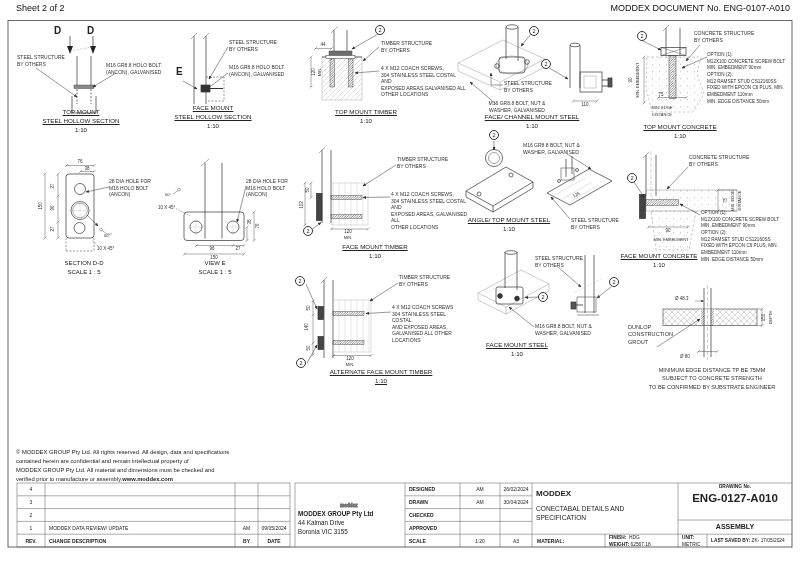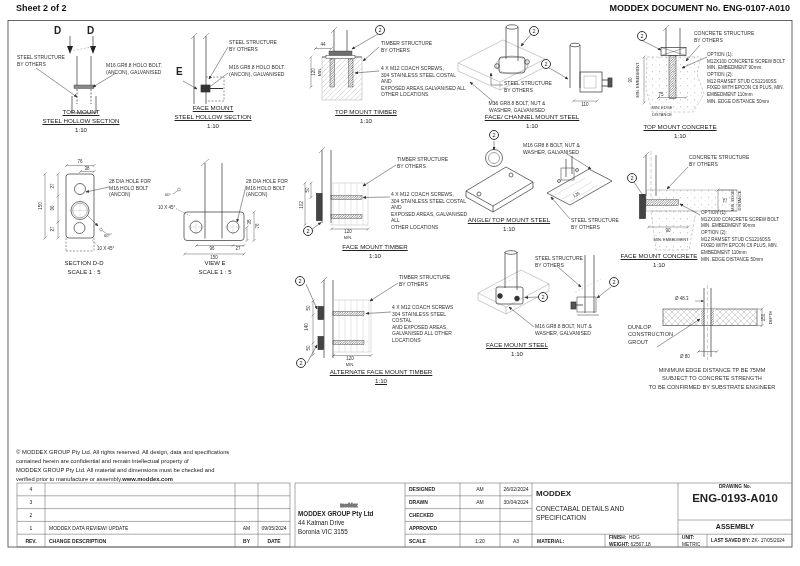--- a/index.html
+++ b/index.html
@@ -1,18 +1,18 @@
 <!DOCTYPE html>
 <html><head>
 <meta charset="utf-8">
 <style>
   *{margin:0;padding:0;box-sizing:border-box}
   html,body{width:800px;height:566px;background:#fff;overflow:hidden}
   body{font-family:"Liberation Sans",sans-serif;color:#222;position:relative}
-  .hdr{position:absolute;top:3px;font-size:9px;font-weight:700;color:#111}
+  .hdr{position:absolute;top:3px;font-size:9px;font-weight:400;color:#111}
   .lbl{position:absolute;font-size:5px;line-height:1.32;white-space:pre-line;color:#333}
   .lbl-s{position:absolute;font-size:4.6px;line-height:1.45;white-space:pre-line;color:#333}
   .dtitle{position:absolute;text-align:center;font-size:6.2px;line-height:1.45;color:#222}
   .dtitle .u{text-decoration:underline}
   .dtitle.sm{font-size:6px}
   .callout{position:absolute;width:10px;height:10px;border:0.8px solid #333;border-radius:50%;font-size:5.5px;display:flex;align-items:center;justify-content:center;background:#fff;color:#222;z-index:3}
   .secletter{position:absolute;font-size:10px;font-weight:600;color:#222}
   svg{position:absolute;left:0;top:0;z-index:1}
   svg text{font-size:4.5px;fill:#333;font-family:"Liberation Sans",sans-serif}
   svg text.ts{font-size:4px}
@@ -502,21 +502,21 @@
 <div class="cell b" style="left:409px;top:525px">APPROVED</div>
 <div class="cell b" style="left:409px;top:538px">SCALE</div>
 <div class="cell c" style="left:460px;top:538px;width:40px">1:20</div>
 <div class="cell c" style="left:500px;top:538px;width:32px">A3</div>
 
 <div class="cell b" style="left:536px;top:489px;font-size:8px">MODDEX</div>
 <div class="cell" style="left:536px;top:505px;font-size:6.6px">CONECTABAL DETAILS AND</div>
 <div class="cell" style="left:536px;top:514px;font-size:6.6px">SPECIFICATION</div>
 
 <div class="cell c b" style="left:678px;top:484px;width:114px;font-size:4.8px">DRAWING No.</div>
-<div class="cell c b" style="left:678px;top:492px;width:114px;font-size:11.5px">ENG-0193-A010</div>
+<div class="cell c b" style="left:678px;top:492px;width:114px;font-size:11.5px">ENG-0127-A010</div>
 <div class="cell c b" style="left:678px;top:523px;width:114px;font-size:7px">ASSEMBLY</div>
 
 <div class="cell b" style="left:537px;top:538px">MATERIAL:</div>
 <div class="tbsmall" style="left:609px;top:535px">
   <div><b>FINISH:</b>&nbsp;&nbsp;<span>HDG</span></div>
   <div><b>WEIGHT:</b>&nbsp;<span>62567.18</span></div>
 </div>
 <div class="tbsmall" style="left:682px;top:535px">
   <div><b>UNIT:</b></div>
   <div>METRIC</div>

